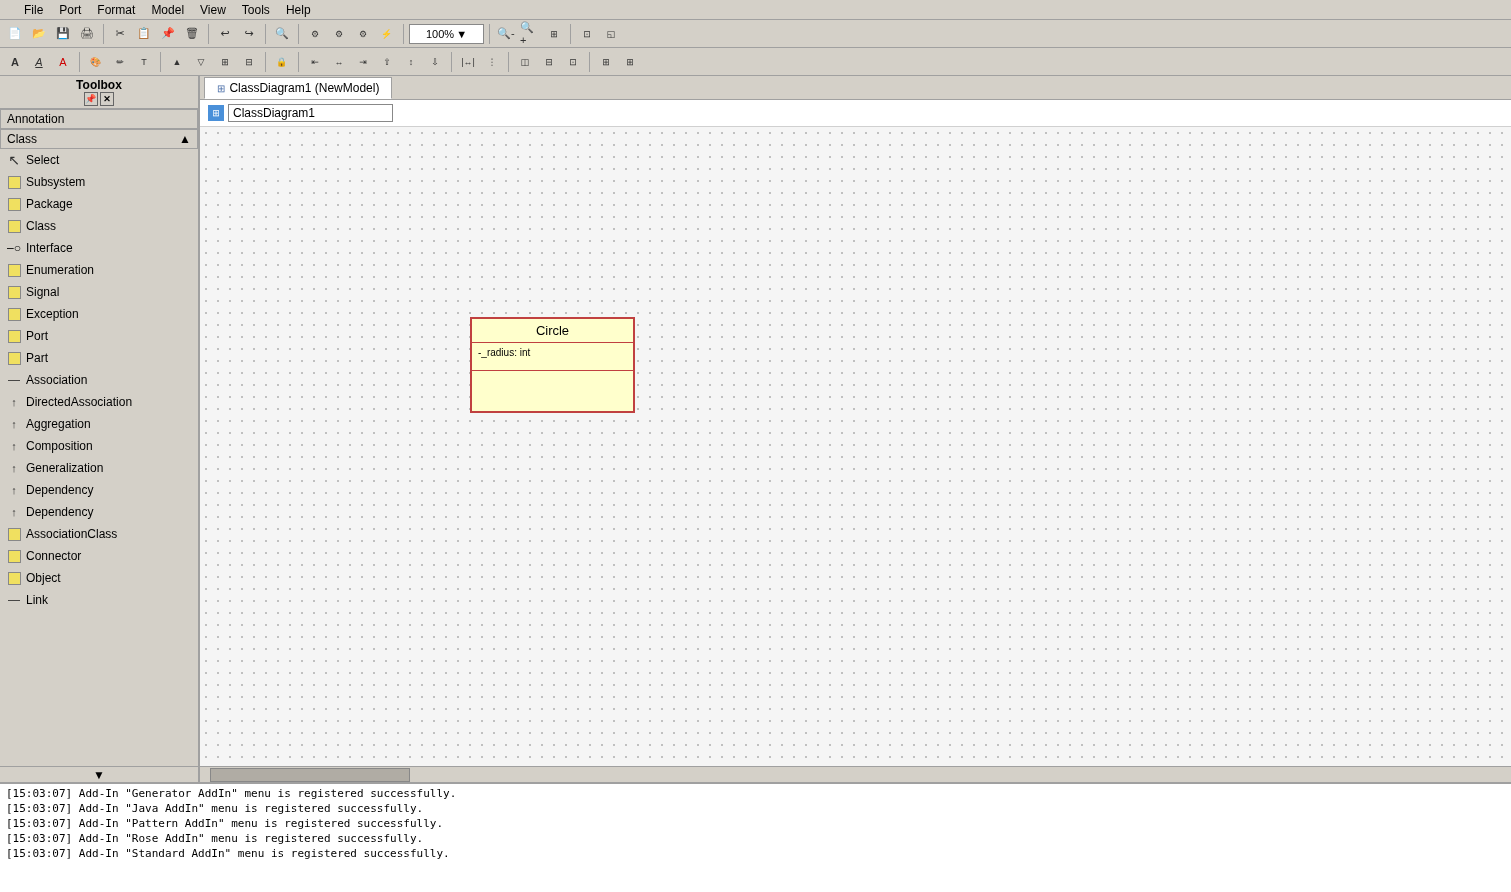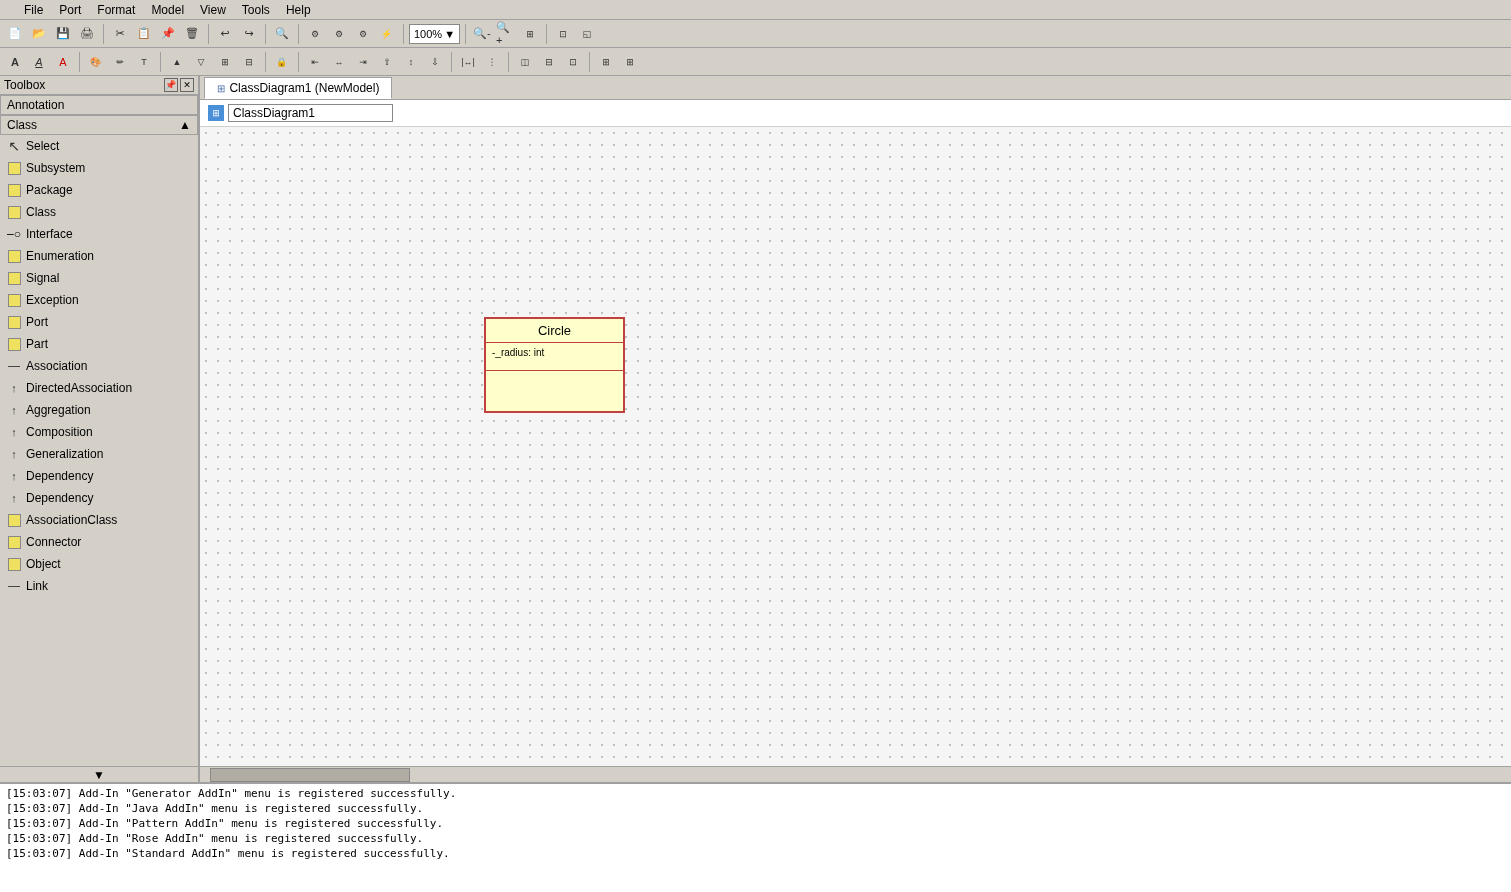--- a/index.html
+++ b/index.html
@@ -52,21 +52,21 @@
       font-size: 11px;
       color: #333;
     }
     .tb-separator { width: 1px; height: 20px; background: #a0a0a0; margin: 0 3px; }
     .tb-zoom {
       display: flex;
       align-items: center;
       background: white;
       border: 1px solid #888;
       height: 20px;
-      padding: 0 4px;
+      padding: 0 16px;
       font-size: 11px;
       text-align: right;
     }
 
     
     #main-layout {
       display: flex;
       flex-direction: column;
       height: calc(100vh - 76px);
     }
@@ -86,22 +86,23 @@
       flex-direction: column;
       overflow: hidden;
     }
     #toolbox-header {
       background: #d4d0c8;
       border-bottom: 1px solid #a0a0a0;
       padding: 2px 4px;
       display: flex;
       align-items: center;
       justify-content: space-between;
-      font-weight: normal;
-      font-size: 12px;
+      font-weight: bold;
+      font-size: 12px;
+      flex-direction: column;
     }
     .toolbox-header-btns { display: flex; gap: 2px; }
     .toolbox-header-btn {
       width: 14px;
       height: 14px;
       background: #d4d0c8;
       border: 1px solid #666;
       font-size: 9px;
       display: flex;
       align-items: center;
@@ -234,23 +235,23 @@
       width: 200px;
       height: 14px;
       top: 1px;
       background: #b0aca4;
       border: 1px solid #888;
     }
 
     
     .uml-class {
       position: absolute;
-      left: 284px;
+      left: 270px;
       top: 190px;
-      width: 141px;
+      width: 165px;
       background: #ffffcc;
       border: 2px solid #c04040;
     }
     .uml-class-title {
       background: #ffffcc;
       border-bottom: 1px solid #c04040;
       text-align: center;
       padding: 4px;
       font-size: 13px;
       font-weight: normal;

